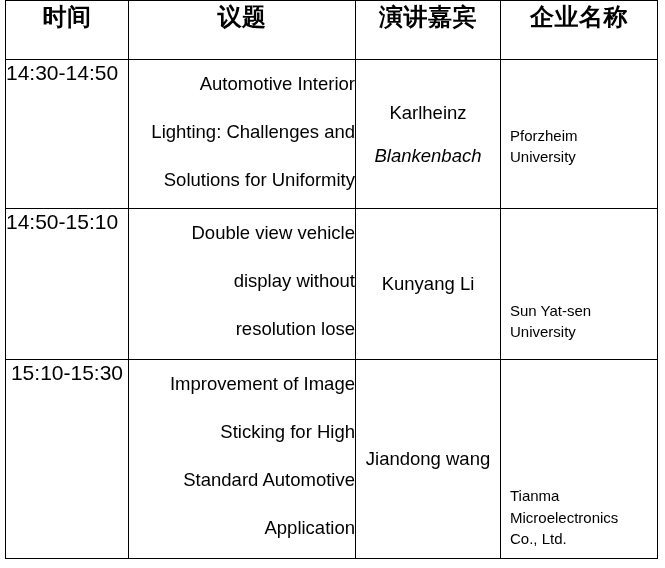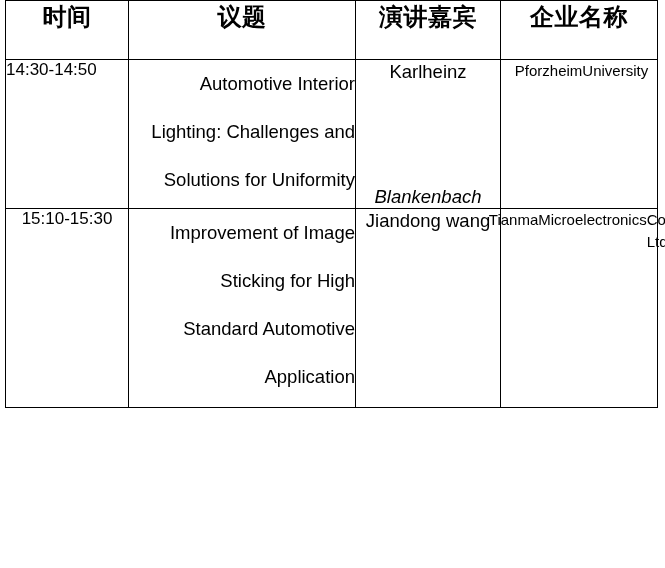--- a/index.html
+++ b/index.html
@@ -42,21 +42,21 @@
     height: 58px;
     vertical-align: middle;
     text-align: center;
     font-family: "DejaVu Sans", "Liberation Sans", sans-serif;
     font-weight: bold;
     font-size: 24px;
     letter-spacing: 0.5px;
   }
 
   .cell-time {
-    font-size: 17px;
+    font-size: 21px;
     line-height: 1.2;
     padding: 16px 0 0 7px;
     text-align: left;
   }
 
   .cell-topic {
     font-size: 18.5px;
     line-height: 48px;
     padding: 3px 6px 0 7px;
     text-align: right;
@@ -64,38 +64,38 @@
 
   .cell-speaker {
     font-size: 18.5px;
     line-height: 1.25;
     text-align: center;
     vertical-align: middle;
   }
   .speaker-box {
     display: flex;
     flex-direction: column;
-    justify-content: space-between;
+    justify-content: center;
     align-items: center;
     height: 100%;
     padding: 0 4px;
     box-sizing: border-box;
   }
   .speaker-box .sp-line { display: block; }
   .speaker-box.two-line .sp-line + .sp-line { margin-top: 20px; font-style: italic; }
 
   .cell-company {
     font-size: 15px;
     line-height: 1.45;
     text-align: left;
   }
   .company-box {
     display: flex;
-    flex-direction: row;
-    justify-content: center;
+    flex-direction: column;
+    justify-content: flex-end;
     height: 100%;
     padding: 0 4px 9px 9px;
     box-sizing: border-box;
   }
 
   
   .row-1 td { height: 148px; }
   .row-2 td { height: 150px; }
   .row-3 td { height: 198px; }
 
@@ -143,20 +143,39 @@
         </div>
       </td>
       <td class="cell-company">
         <div class="company-box">
           <span>Pforzheim</span>
           <span>University</span>
         </div>
       </td>
     </tr>
 
+    <tr class="row-2">
+      <td class="cell-time">14:50-15:10</td>
+      <td class="cell-topic">
+        <div>Double view vehicle</div>
+        <div>display without</div>
+        <div>resolution lose</div>
+      </td>
+      <td class="cell-speaker">
+        <div class="speaker-box">
+          <span class="sp-line">Kunyang Li</span>
+        </div>
+      </td>
+      <td class="cell-company">
+        <div class="company-box">
+          <span>Sun Yat-sen</span>
+          <span>University</span>
+        </div>
+      </td>
+    </tr>
 
     <tr class="row-3">
       <td class="cell-time">15:10-15:30</td>
       <td class="cell-topic">
         <div>Improvement of Image</div>
         <div>Sticking for High</div>
         <div>Standard Automotive</div>
         <div>Application</div>
       </td>
       <td class="cell-speaker">

